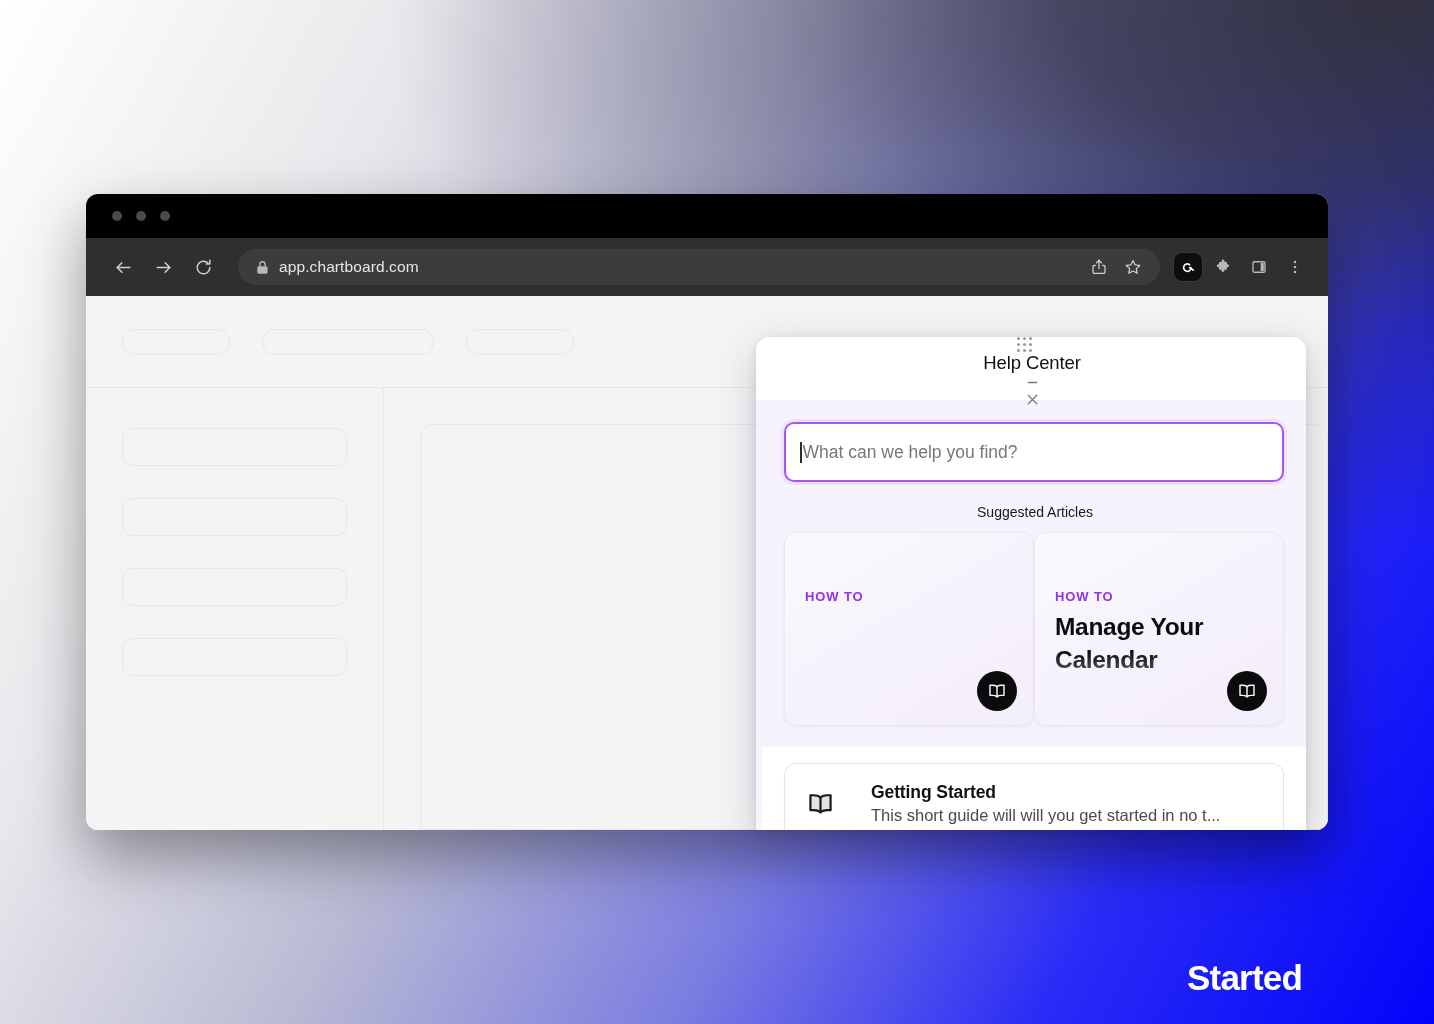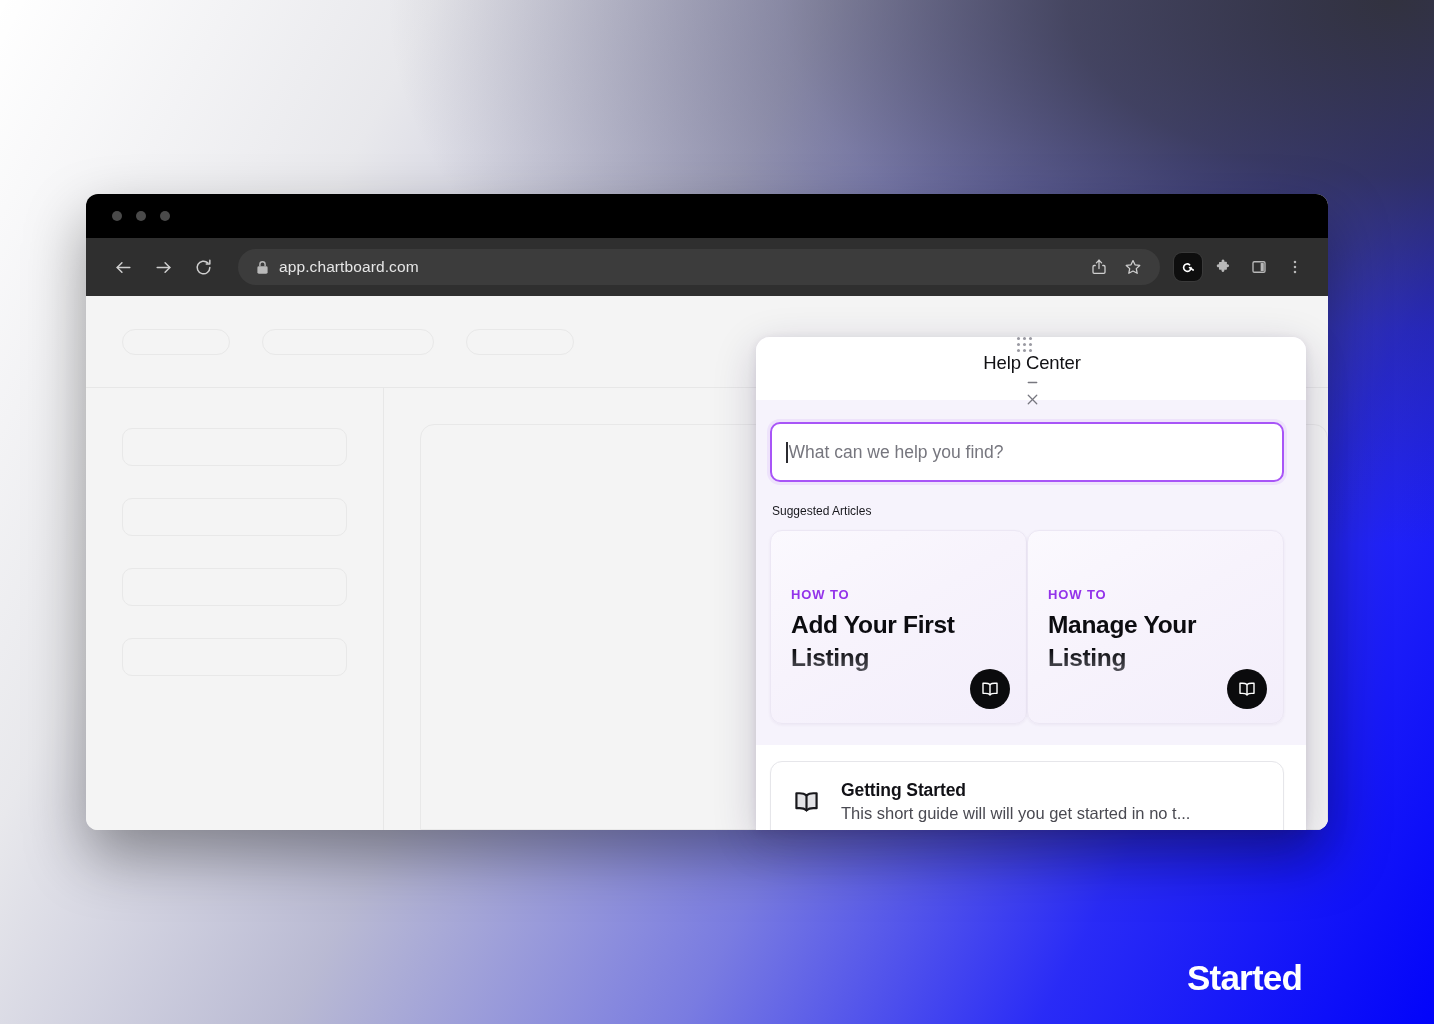--- a/index.html
+++ b/index.html
@@ -207,21 +207,21 @@
   .grid-handle i { display: block; width: 3px; height: 3px; border-radius: 50%; background: #9a9aa2; }
   .widget-title { font-size: 18.5px; color: #111114; font-weight: normal; letter-spacing: -0.1px; }
   .header-spacer { flex: 1; }
   .hdr-btn {
     width: 30px; height: 30px;
     display: flex; align-items: center; justify-content: center;
     color: #77777f;
   }
   .hdr-btn svg { display: block; }
 
-  .widget-body { padding: 22px 22px 0 14px; }
+  .widget-body { padding: 22px 22px 0 28px; }
 
   .search-wrap {
     height: 60px;
     background: #ffffff;
     border: 2px solid #a855f7;
     border-radius: 10px;
     display: flex;
     align-items: center;
     padding: 0 14px;
     box-shadow: 0 0 0 3px rgba(168,85,247,0.10);
@@ -240,22 +240,23 @@
     background: transparent;
     font-family: "Liberation Sans", sans-serif;
     font-size: 17.5px;
     color: #1a1a1f;
     padding: 0;
   }
   .search-input::placeholder { color: #76767e; }
 
   .section-label {
     margin: 22px 0 12px 2px;
-    font-size: 12px;
+    font-size: 14px;
     color: #18181d;
+    text-align: center;
   }
 
   .cards { display: flex; }
   .card {
     position: relative;
     flex: 1;
     height: 194px;
     border-radius: 12px;
     border: 1px solid #ece7f4;
     background: linear-gradient(150deg, #fbf9fe 0%, #f7f3fc 45%, #f3eefb 100%);
@@ -293,21 +294,21 @@
 
   .list-panel {
     margin: 21px -22px 0 -22px;
     background: #ffffff;
     padding: 16px 22px 22px 22px;
     min-height: 120px;
   }
   .list-item {
     display: flex;
     align-items: center;
-    gap: 18px;
+    gap: 34px;
     border: 1px solid #e6e6ea;
     border-radius: 12px;
     background: #ffffff;
     padding: 18px 18px;
     box-shadow: 0 1px 2px rgba(20,20,40,0.04);
   }
   .list-icon { width: 34px; height: 34px; flex: none; display: flex; align-items: center; justify-content: center; }
   .list-icon svg { width: 31px; height: 31px; display: block; }
   .list-text { min-width: 0; }
   .list-title { font-size: 17.5px; font-weight: bold; color: #111116; letter-spacing: -0.1px; }
@@ -457,33 +458,32 @@
       <div class="search-wrap">
         <span class="caret"></span>
         <input class="search-input" type="text" placeholder="What can we help you find?" style="">
       </div>
 
       <div class="section-label">Suggested Articles</div>
 
       <div class="cards">
         <div class="card">
           <div class="card-kicker">HOW TO</div>
-          <div class="card-title">Add Your First Listing</div>
           <div class="card-badge">
             <svg viewBox="0 0 24 24" fill="none" stroke="#ffffff" stroke-width="1.7" stroke-linecap="round" stroke-linejoin="round">
               <path d="M12 6.6C10.6 5.5 8.7 5 6.4 5H3.6v12.2h2.8c2.3 0 4.2.5 5.6 1.6"></path>
               <path d="M12 6.6C13.4 5.5 15.3 5 17.6 5h2.8v12.2h-2.8c-2.3 0-4.2.5-5.6 1.6"></path>
               <line x1="12" y1="6.6" x2="12" y2="18.8"></line>
             </svg>
           </div>
         </div>
 
         <div class="card">
           <div class="card-kicker">HOW TO</div>
-          <div class="card-title">Manage Your Listing</div>
+          <div class="card-title">Manage Your Calendar</div>
           <div class="card-badge">
             <svg viewBox="0 0 24 24" fill="none" stroke="#ffffff" stroke-width="1.7" stroke-linecap="round" stroke-linejoin="round">
               <path d="M12 6.6C10.6 5.5 8.7 5 6.4 5H3.6v12.2h2.8c2.3 0 4.2.5 5.6 1.6"></path>
               <path d="M12 6.6C13.4 5.5 15.3 5 17.6 5h2.8v12.2h-2.8c-2.3 0-4.2.5-5.6 1.6"></path>
               <line x1="12" y1="6.6" x2="12" y2="18.8"></line>
             </svg>
           </div>
         </div>
       </div>
 

